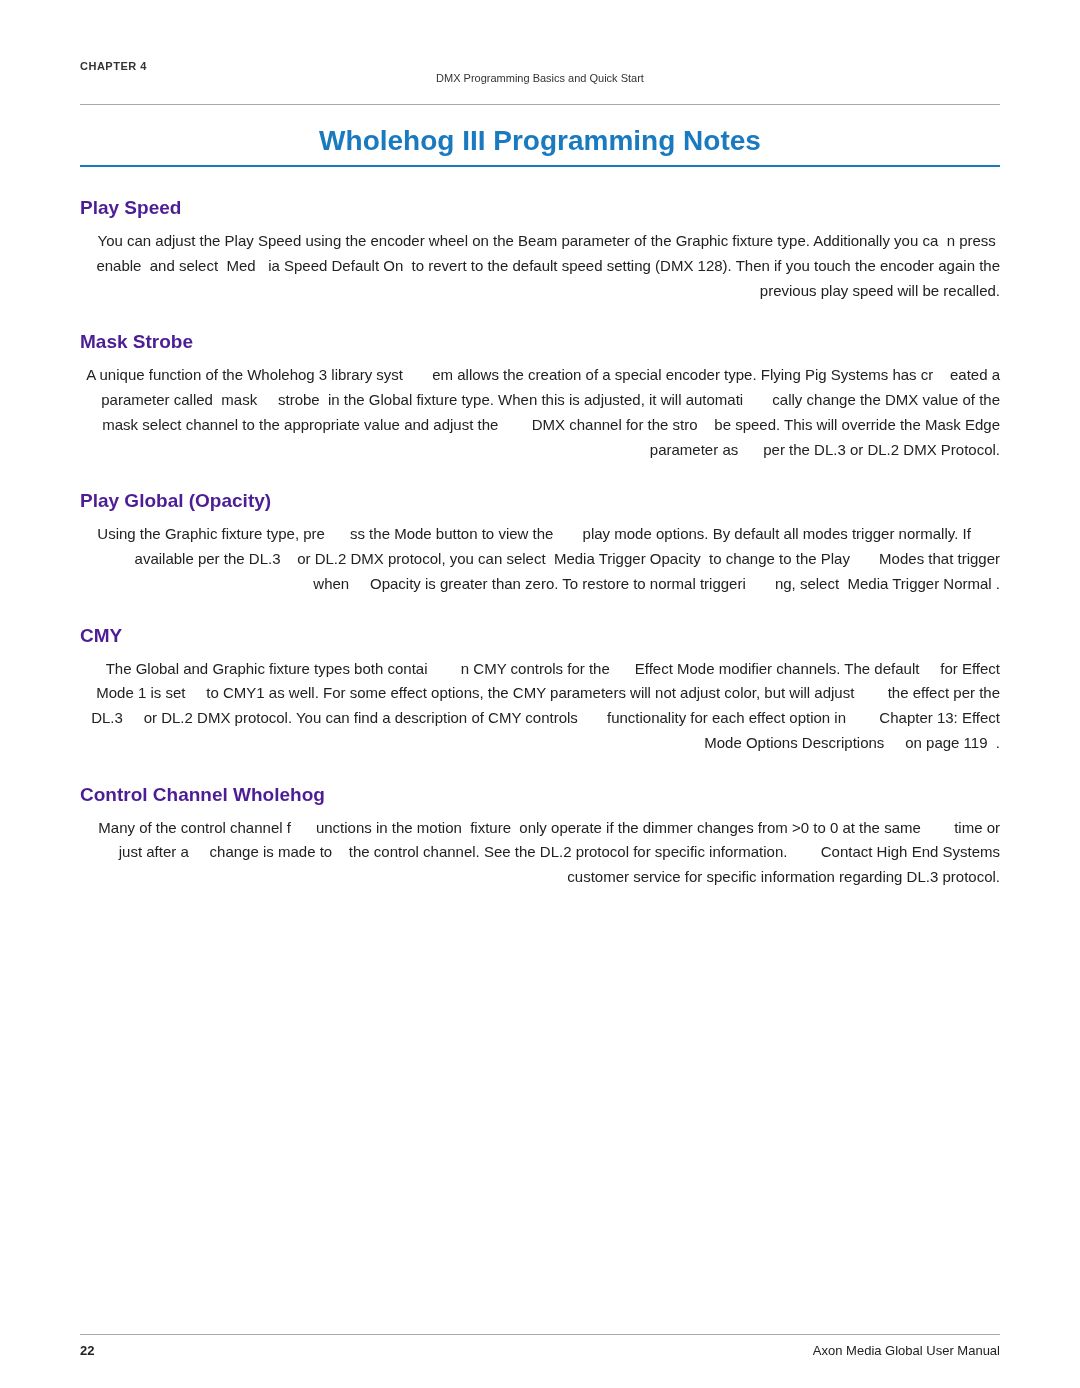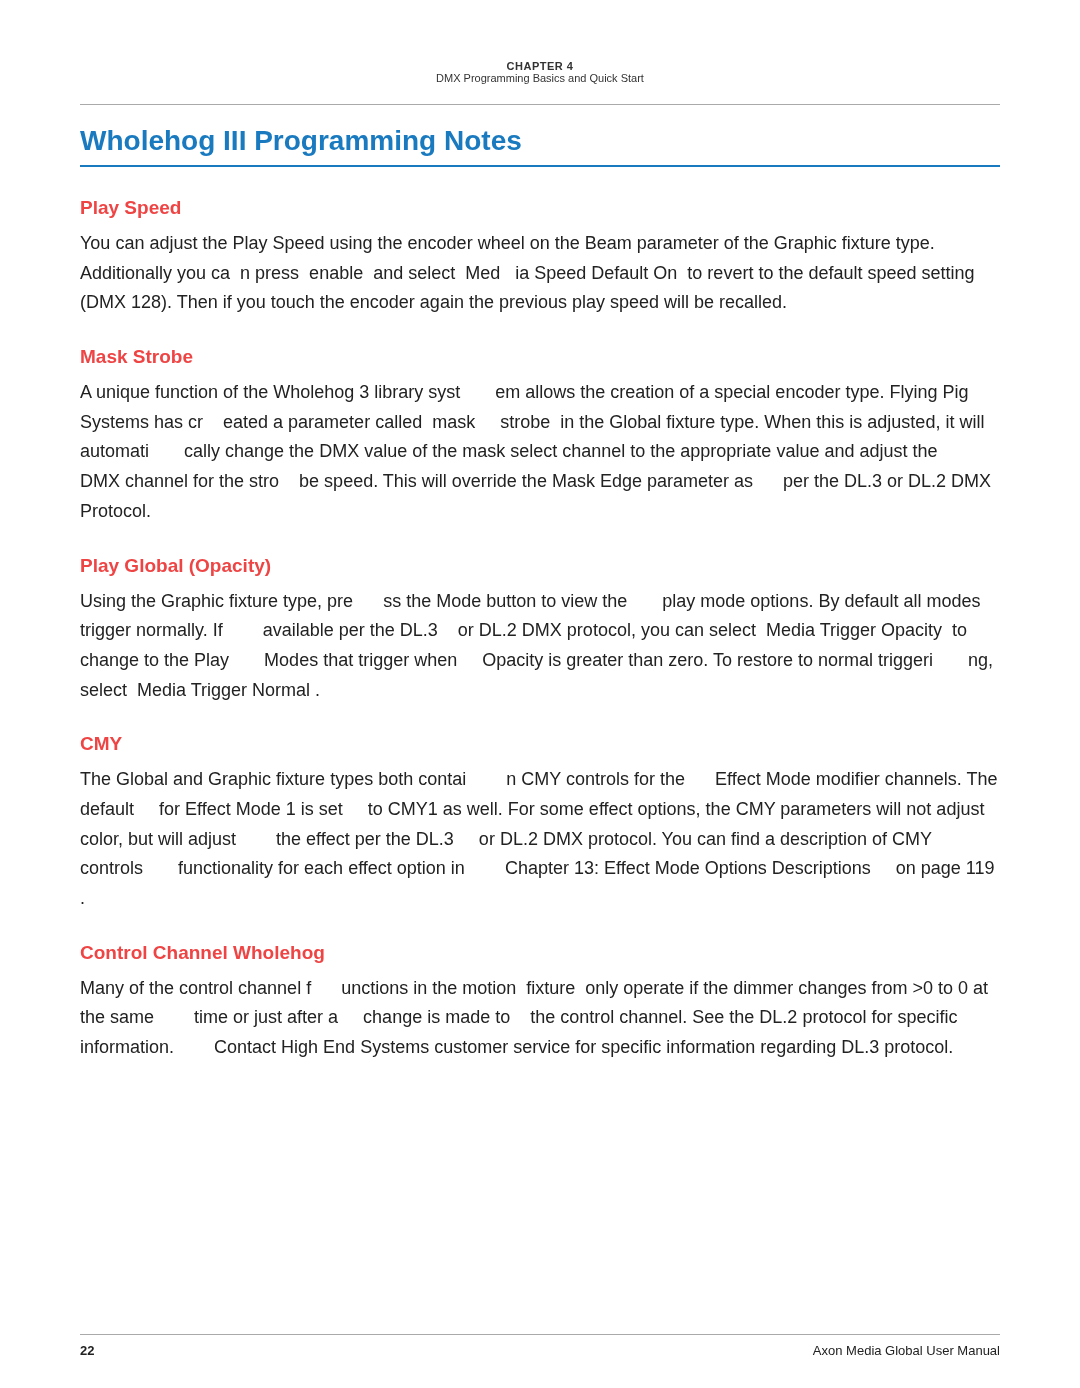--- a/index.html
+++ b/index.html
@@ -27,21 +27,20 @@
     .chapter-header {
       margin-bottom: 20px;
     }
 
     .chapter-label {
       font-size: 11px;
       font-weight: bold;
       color: #333;
       letter-spacing: 0.5px;
       text-transform: uppercase;
-      text-align: center;
     }
 
     .chapter-subtitle {
       font-size: 11px;
       color: #333;
       text-align: center;
     }
 
     .chapter-divider {
       border: none;
@@ -50,35 +49,37 @@
       margin-bottom: 20px;
     }
 
     .page-title {
       font-size: 28px;
       font-weight: bold;
       color: #1a7abf;
       border-bottom: 2px solid #1a7abf;
       padding-bottom: 8px;
       margin-bottom: 30px;
+      text-align: center;
     }
 
     .section-title {
       font-size: 19px;
       font-weight: bold;
-      color: #ef4444;
+      color: #4c1d95;
       margin-bottom: 10px;
       margin-top: 28px;
     }
 
     .section-body {
-      font-size: 18px;
+      font-size: 15px;
       line-height: 1.65;
       color: #222;
       margin-bottom: 6px;
+      text-align: right;
     }
 
     .page-footer {
       position: absolute;
       bottom: 30px;
       left: 80px;
       right: 80px;
       display: flex;
       justify-content: space-between;
       align-items: flex-start;

